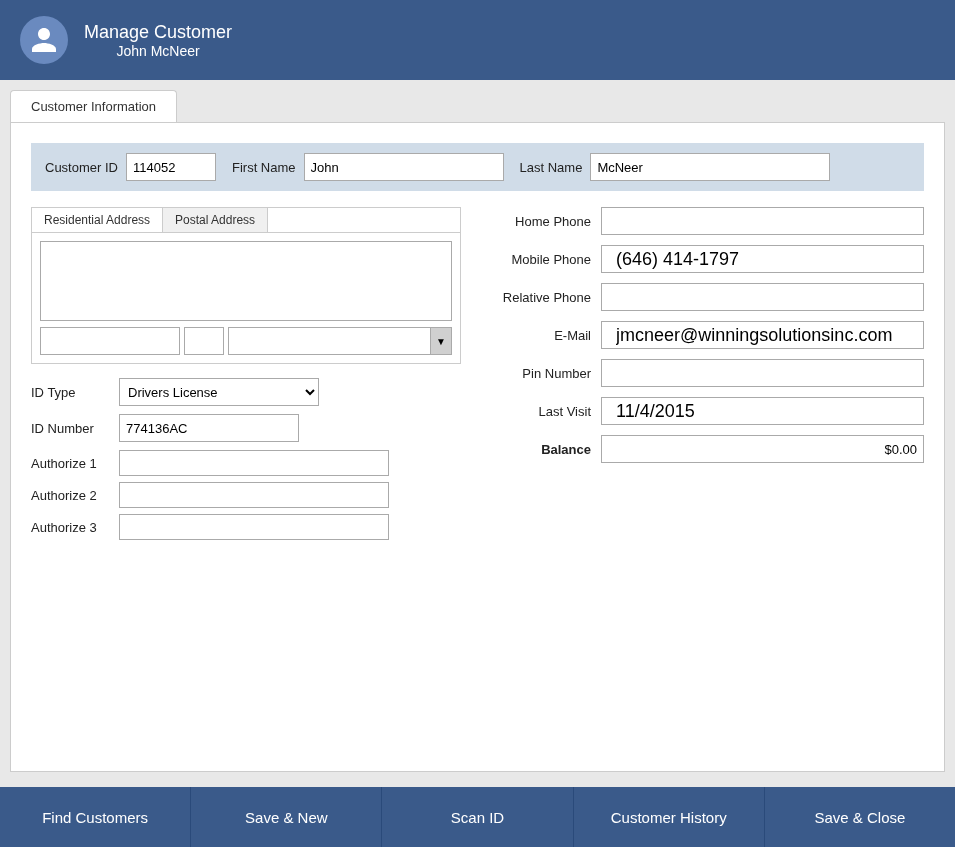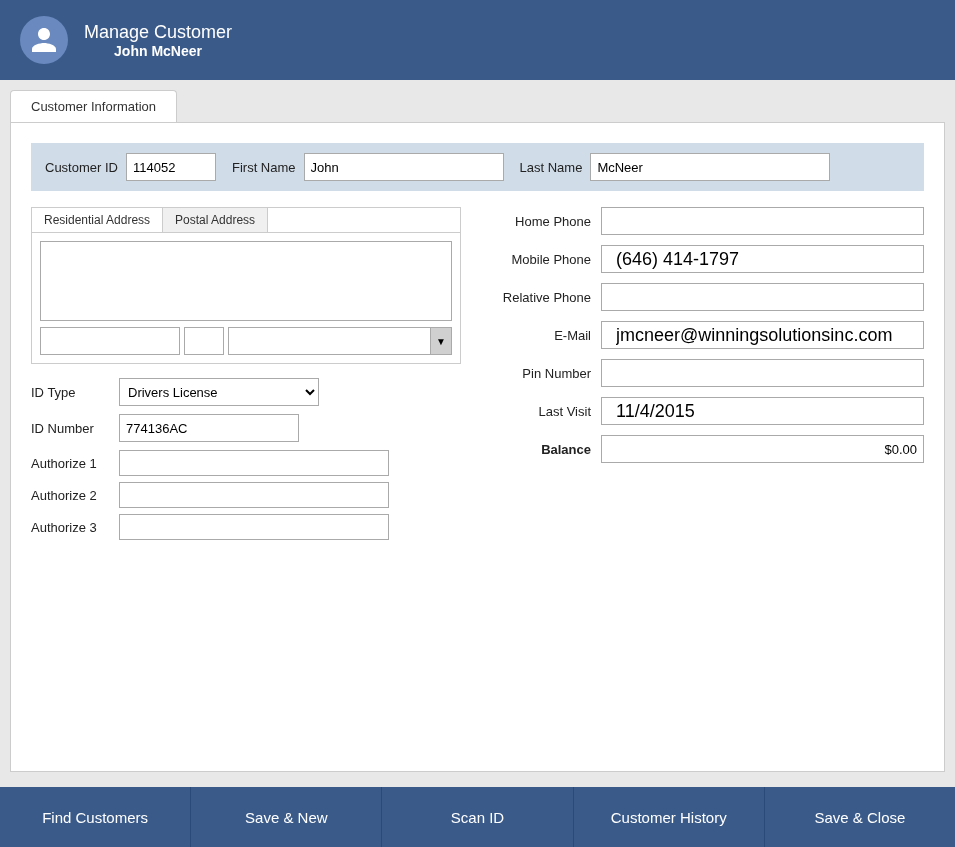--- a/index.html
+++ b/index.html
@@ -48,21 +48,21 @@
       text-align: center;
     }
 
     .header-title {
       font-size: 18px;
       font-weight: normal;
     }
 
     .header-subtitle {
       font-size: 14px;
-      font-weight: bold;
+      font-weight: normal;
     }
 
     
     .main-content {
       flex: 1;
       background: #e8e8e8;
       padding: 10px;
       overflow: hidden;
     }
 

